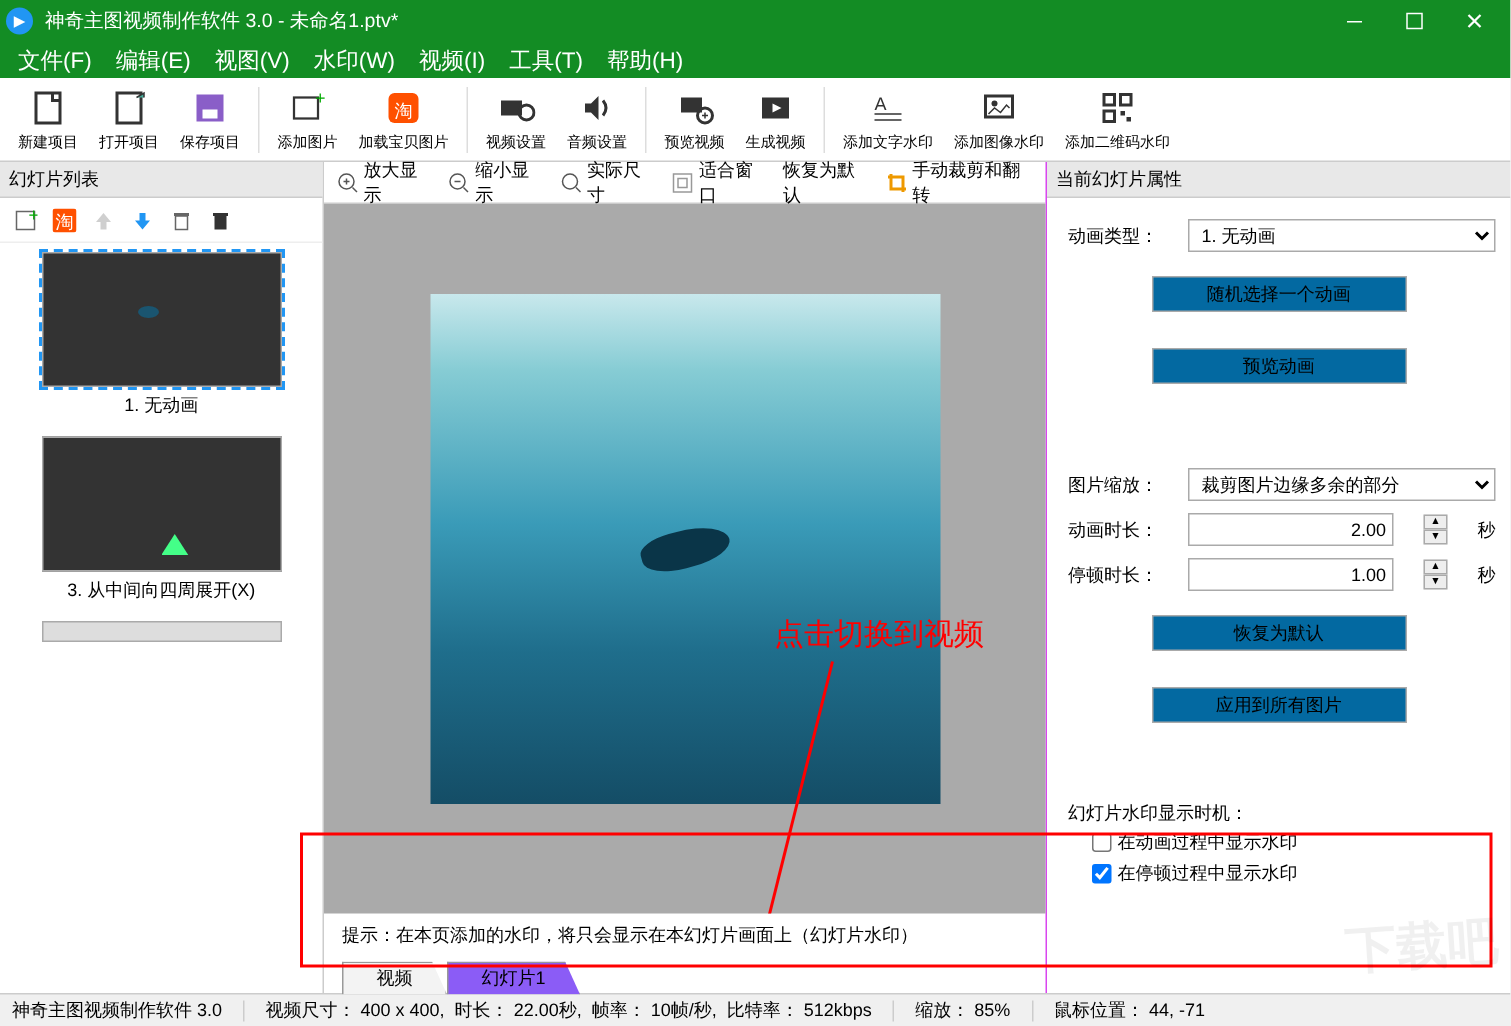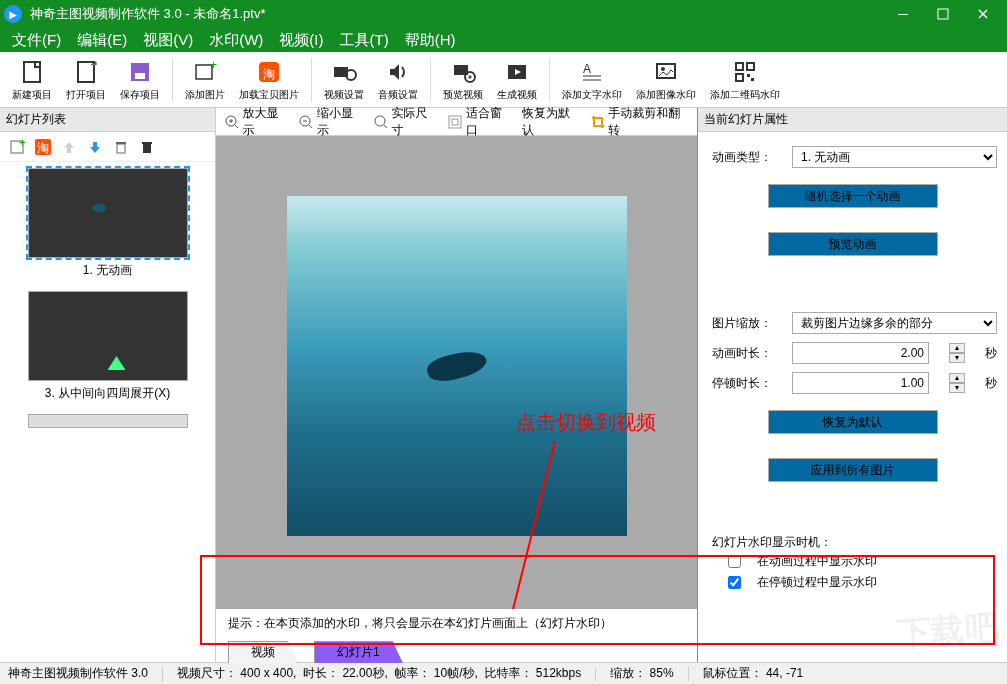--- a/index.html
+++ b/index.html
@@ -35,32 +35,32 @@
 .center-toolbar{height:28px;border-bottom:1px solid #ccc;display:flex;align-items:center;padding:0 4px;gap:2px}
 .ctbtn{display:flex;align-items:center;padding:2px 4px;gap:3px;cursor:default}
 .ctbtn .cicon{width:16px;height:16px;display:flex;align-items:center;justify-content:center}
 .canvas-area{flex:1;background:#aaa;display:flex;align-items:flex-start;justify-content:center;padding:60px 0 0;position:relative;overflow:hidden}
 .canvas-img{width:340px;height:340px;background:linear-gradient(180deg,#c8e8ec 0%,#86ccd4 15%,#3a9bb8 45%,#1f6e8c 70%,#144d66 100%);position:relative}
 .canvas-img::before{content:"";position:absolute;top:50%;left:50%;width:60px;height:25px;background:#0a3548;border-radius:40% 60% 50% 50%;transform:translate(-50%,-50%) rotate(-15deg)}
 .annotation{position:absolute;color:red;font-size:20px;left:300px;top:273px;pointer-events:none}
 .redline{position:absolute;width:2px;height:300px;background:red;left:338px;top:305px;transform:rotate(14deg);transform-origin:top;pointer-events:none}
 .redbox{position:absolute;left:200px;right:12px;top:555px;height:90px;border:2px solid red;pointer-events:none}
 .hint-area{padding:6px 12px;background:#fff;font-size:12px}
-.tabstrip{height:24px;background:#fff;display:flex;align-items:flex-end;padding:0 12px;gap:16px}
+.tabstrip{height:24px;background:#fff;display:flex;align-items:flex-end;padding:0 12px;gap:0}
 .tab{border:1px solid #999;border-bottom:none;padding:2px 22px;background:#8b5cf6;position:relative;top:1px;clip-path:polygon(0 0,calc(100% - 10px) 0,100% 100%,0 100%)}
 .tab.inactive{background:#f3f3f3}
 .rightpanel{width:310px;background:#fff;border-left:1px solid #d946ef;display:flex;flex-direction:column;padding-bottom:8px}
 .rightpanel .row{display:flex;align-items:center;padding:4px 10px;gap:20px}
 .rightpanel .label{width:64px;text-align:right;font-size:12px}
 .rightpanel select,.rightpanel input[type=text]{flex:1;height:22px;border:1px solid #aaa;padding:0 4px;font-size:12px;background:#fff}
 .rightpanel .btn{display:block;margin:12px auto;width:170px;height:24px;border:1px solid #aaa;background:#0369a1;font-size:12px;cursor:default}
 .num{width:120px!important;text-align:right}
 .spinner{width:16px;display:flex;flex-direction:column}
 .spinner span{height:10px;border:1px solid #aaa;background:#eee;font-size:7px;line-height:7px;text-align:center}
-.chk{display:flex;align-items:center;gap:16px;padding:2px 0 2px 30px}
+.chk{display:flex;align-items:center;gap:4px;padding:2px 0 2px 30px}
 .chk input{width:13px;height:13px}
 .statusbar{height:22px;background:#f0f0f0;border-top:1px solid #ccc;display:flex;align-items:center;padding:0 8px;gap:14px;font-size:12px}
 .statusbar .cell{white-space:nowrap}
 svg{display:block}
 .watermark{position:absolute;right:8px;bottom:30px;font-size:34px;color:rgba(0,0,0,.06);font-weight:bold;transform:rotate(-4deg);pointer-events:none}
 </style>
 </head>
 <body>
 
 <div class="titlebar">

